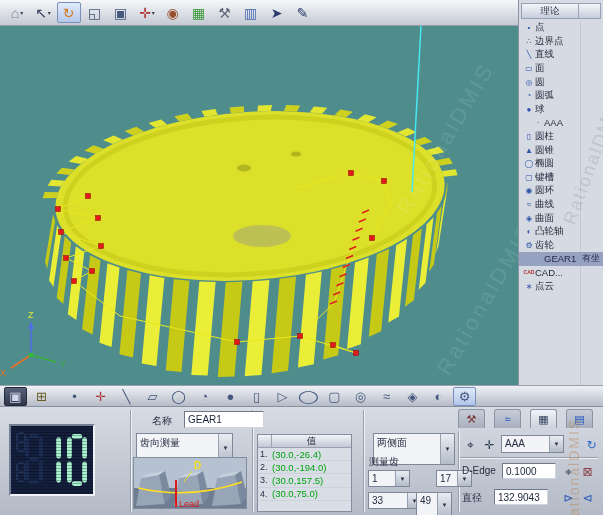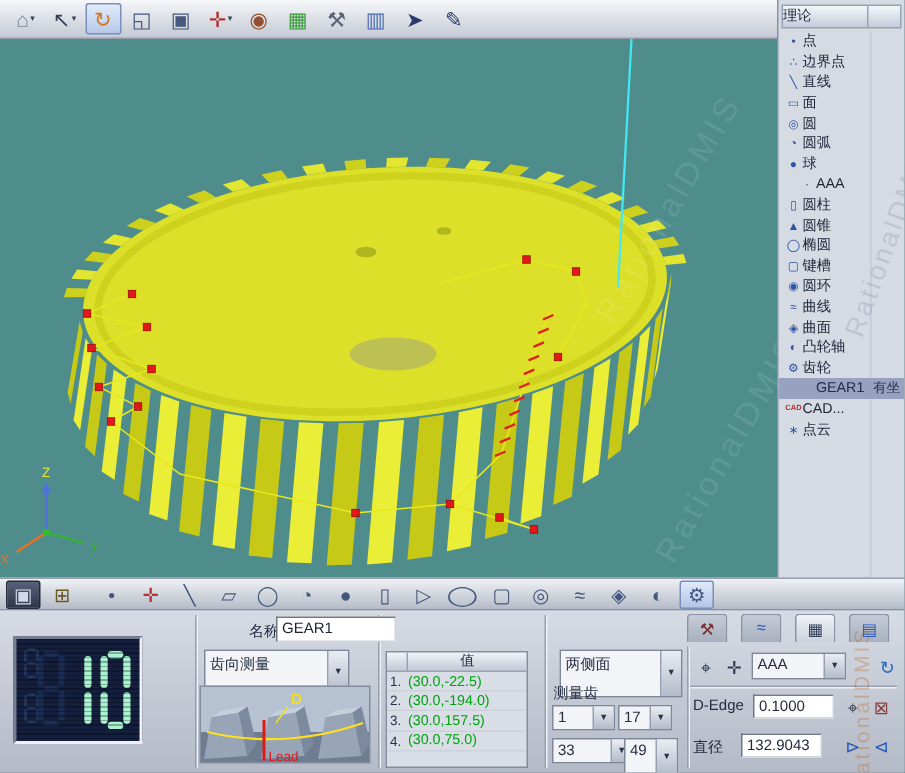--- a/index.html
+++ b/index.html
@@ -24,21 +24,21 @@
       transform:rotate(-60deg);pointer-events:none;white-space:nowrap}
   .wm.w1{left:360px;top:100px}
   .wm.w2{left:400px;top:260px}
 
   
   .tree{position:absolute;left:518px;top:0;width:85px;height:385px;background:#d6dae2;
     border-left:1px solid #8a92a2;font-size:9.5px;color:#1c2538;overflow:hidden}
   .tree::before{content:"";position:absolute;left:61px;top:21px;bottom:0;width:1px;background:#c2c8d4}
   .tree-header{height:16px;margin:3px 2px 2px 2px;background:linear-gradient(#f3f5f9,#c6cddc);
     border:1px solid #98a2b6;display:flex;position:relative;z-index:1}
-  .tree-header .th1{flex:0 0 57px;text-align:left;line-height:14px;border-right:1px solid #98a2b6}
+  .tree-header .th1{flex:0 0 57px;text-align:center;line-height:14px;border-right:1px solid #98a2b6}
   .tree-header .th2{flex:1}
   .trow{display:flex;align-items:center;height:13.6px;padding-left:4px;position:relative;white-space:nowrap}
   .trow .ticon{width:12px;font-size:8px;color:#2d55a8;text-align:center;flex:0 0 12px}
   .trow.child{padding-left:13px}
   .trow.selected{background:#97a1c0;color:#242c48}
   .trow .tval{position:absolute;left:63px;right:0;font-size:9px;color:#2c3450}
   .trow.cadicon .ticon{font-size:5px;font-weight:bold;color:#b03030;letter-spacing:0}
   .wm-tree{position:absolute;left:6px;top:150px;color:rgba(110,120,150,.22);font-size:18px;
     letter-spacing:2px;transform:rotate(-70deg);pointer-events:none}
 
@@ -450,21 +450,21 @@
           <rect x="71.2" y="11.36" width="4.8" height="21.2" rx="2.4" fill="#a9f3cf"></rect>
           <rect x="71.2" y="35.44" width="4.8" height="21.2" rx="2.4" fill="#a9f3cf"></rect>
           <rect x="60.8" y="55.2" width="10.4" height="4.8" rx="2.4" fill="#a9f3cf"></rect>
           <rect x="56" y="35.44" width="4.8" height="21.2" rx="2.4" fill="#a9f3cf"></rect>
           <rect x="56" y="11.36" width="4.8" height="21.2" rx="2.4" fill="#a9f3cf"></rect>
           <rect x="45.2" y="11.36" width="4.8" height="21.2" rx="2.4" fill="#a9f3cf"></rect>
           <rect x="45.2" y="35.44" width="4.8" height="21.2" rx="2.4" fill="#a9f3cf"></rect>
         </svg>
     </div>
 
-    <span class="lbl" style="left:166px;top:7px">名称</span>
+    <span class="lbl" style="left:152px;top:7px">名称</span>
     <input class="field" style="left: 184px; top: 4px; width: 80px; height: 17px;" value="GEAR1">
 
     <div class="combo" style="left:136px;top:26px;width:97px;height:30px">
       <span class="cv">齿向测量</span>
       <span class="ca">▼</span>
     </div>
 
     <div class="preview">
       <svg id="prev-svg" width="112" height="50" viewBox="0 0 112 50">
           <rect x="0" y="0" width="112" height="50" fill="#b6c2d2"></rect>
@@ -488,21 +488,21 @@
 
     <div class="vtable">
       <div class="thead">
         <span class="hidx"></span>
         <span class="hval">值</span>
       </div>
       <div>
 
       <div class="vrow">
             <span class="ridx">1.</span>
-            <span class="rval">(30.0,-22.5)</span>
+            <span class="rval">(30.0,-26.4)</span>
           </div>
           <div class="vrow">
             <span class="ridx">2.</span>
             <span class="rval">(30.0,-194.0)</span>
           </div>
           <div class="vrow">
             <span class="ridx">3.</span>
             <span class="rval">(30.0,157.5)</span>
           </div>
           <div class="vrow">
@@ -514,21 +514,21 @@
 
     <div class="combo" style="left:373px;top:26px;width:82px;height:32px">
       <span class="cv">两侧面</span>
       <span class="ca">▼</span>
     </div>
     <span class="lbl" style="left:369px;top:48px">测量齿</span>
     <div class="combo" style="left:368px;top:63px;width:42px;height:17px">
       <span class="cv">1</span>
         <span class="ca">▼</span>
     </div>
-    <div class="combo" style="left:412px;top:63px;width:36px;height:17px">
+    <div class="combo" style="left:436px;top:63px;width:36px;height:17px">
       <span class="cv">17</span>
         <span class="ca">▼</span>
     </div>
     <div class="combo" style="left:368px;top:85px;width:54px;height:17px">
       <span class="cv">33</span>
         <span class="ca">▼</span>
     </div>
     <div class="combo" style="left:416px;top:85px;width:36px;height:26px">
       <span class="cv">49</span>
         <span class="ca">▼</span>

